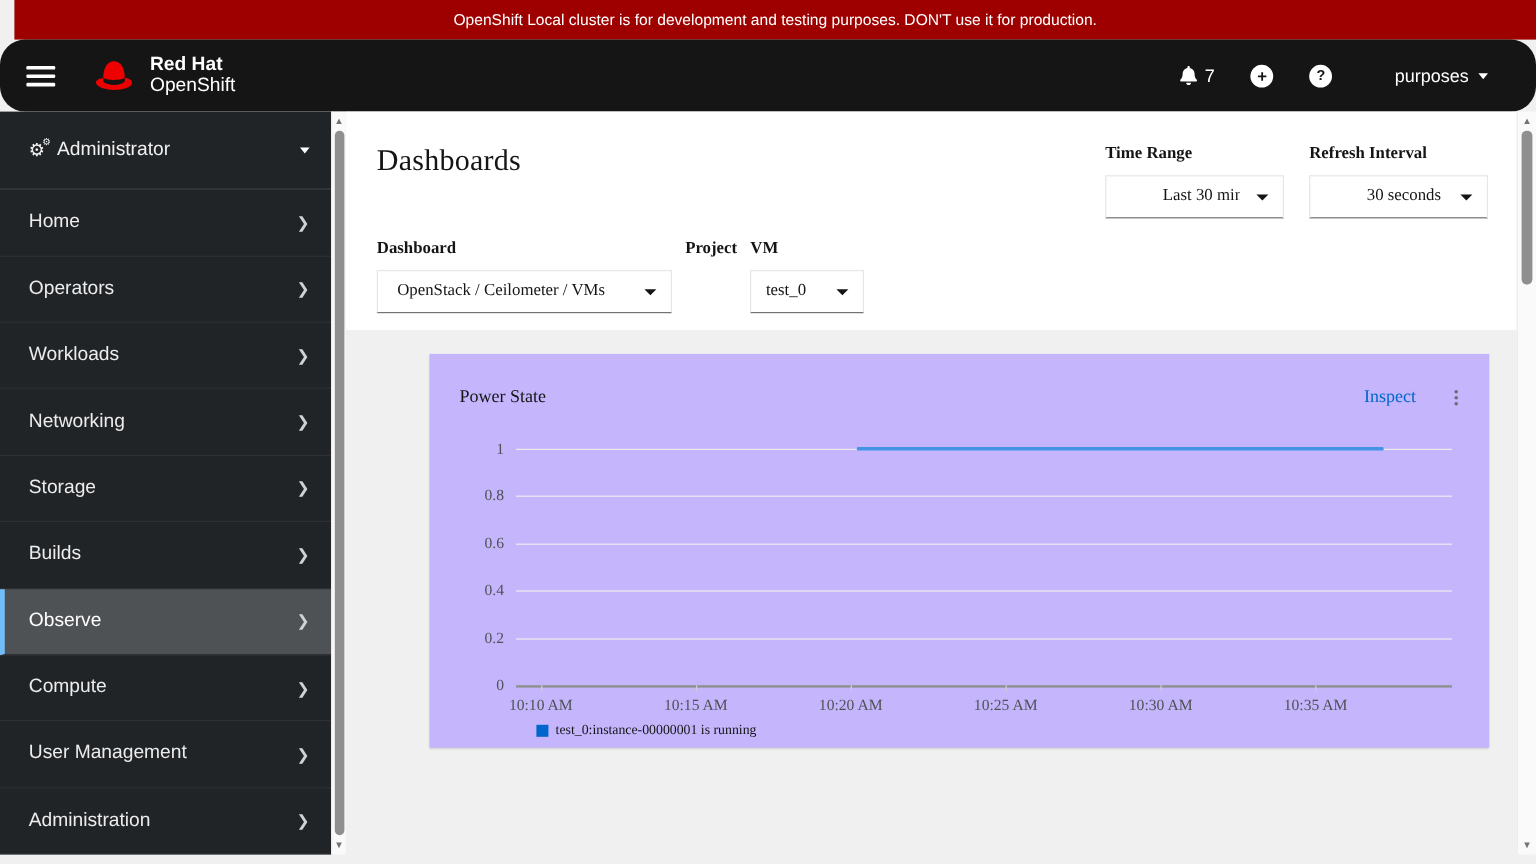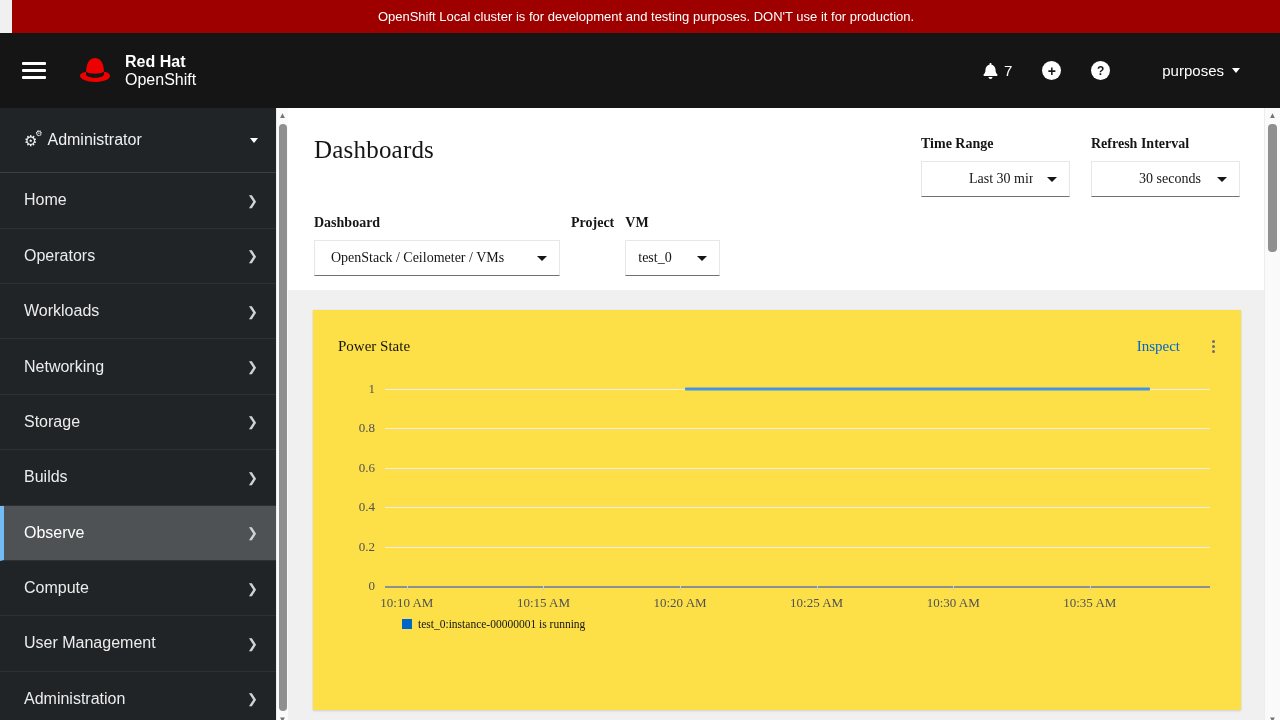--- a/index.html
+++ b/index.html
@@ -2,21 +2,21 @@
 <html><head>
 <meta charset="utf-8">
 <style>
   * { margin:0; padding:0; box-sizing:border-box; }
   html,body { width:1280px; height:720px; overflow:hidden; font-family:"Liberation Sans", sans-serif; background:#f0f0f0; }
 
   
   .banner { height:33px; background:#9e0000; color:#fff; display:flex; align-items:center; justify-content:center; font-size:13px;margin-left:12px; }
 
   
-  .masthead { height:75px; background:#151515; display:flex; align-items:center; padding:0 40px 0 22px; }
+  .masthead { height:60px; background:#151515; display:flex; align-items:center; padding:0 40px 0 22px;border-radius:21px; }
   .hamburger { width:26px; display:flex; flex-direction:column; gap:4px; background:none; border:none; cursor:pointer; }
   .hamburger div { height:3px; width:24px; background:#fff; border-radius:1px; }
   .brand { display:flex; align-items:center; margin-left:26px; }
   .brand svg { margin-right:9px; }
   .brand-text { color:#fff; line-height:1.12; font-size:16px; }
   .brand-line1 { font-weight:700; }
   .mast-right { margin-left:auto; display:flex; align-items:center; gap:30px; }
   .notif { display:flex; align-items:center; gap:6px; color:#fff; font-size:15px; cursor:pointer; }
   .circle-icon { width:19px; height:19px; border-radius:50%; background:#fff; color:#151515; font-weight:700; display:flex; align-items:center; justify-content:center; font-size:14px; cursor:pointer; }
   .user-menu { display:flex; align-items:center; gap:8px; color:#fff; font-size:15px; cursor:pointer; margin-left:22px; }
@@ -54,21 +54,21 @@
   .filter-block { display:flex; flex-direction:column; }
   .filter-label { font-size:14px; font-weight:700; color:#151515; margin-bottom:9px; }
   .pf-select { height:36px; background:#fff; border:1px solid #e7e7e7; border-bottom:1px solid #6f7276; display:flex; align-items:center; padding:0 12px; font-size:14px; color:#151515; cursor:pointer; }
   .pf-select .sel-caret { margin-left:auto; width:0; height:0; border-left:5px solid transparent; border-right:5px solid transparent; border-top:5px solid #151515; }
   .pf-select .sel-val { white-space:nowrap; overflow:hidden; margin-right:14px; }
   .w149 { width:149px;padding-left:47px; } .w246 { width:246px;padding-left:16px; } .w300 { width:300px; } .w95 { width:95px; }
   .hdr-row2 { display:flex; gap:11px; margin-top:18px; }
 
   
   .dash-area { padding:20px 23px 0 25px; }
-  .card { background:#fde047; height:400px; box-shadow:0 1px 2px rgba(3,3,3,.12), 0 0 1px rgba(3,3,3,.1); }
+  .card { background:#c4b5fd; height:328px; box-shadow:0 1px 2px rgba(3,3,3,.12), 0 0 1px rgba(3,3,3,.1);margin-left:45px; }
   .card-head { display:flex; align-items:center; padding:28px 24px 0 25px; }
   .card-title { font-size:15px; font-weight:500; color:#151515; }
   .card-actions { margin-left:auto; display:flex; align-items:center; gap:30px; }
   .inspect-link { color:#0066cc; font-size:15px; text-decoration:none; cursor:pointer; }
   .kebab { display:flex; flex-direction:column; gap:2px; cursor:pointer; padding:2px; }
   .kebab i { width:3px; height:3px; border-radius:50%; background:#6a6e73; }
 
   
   .chart-wrap { position:relative; margin:34px 31px 0 72px; }
   .plot { position:relative; height:199px; border-bottom:2px solid #8d9091; }

